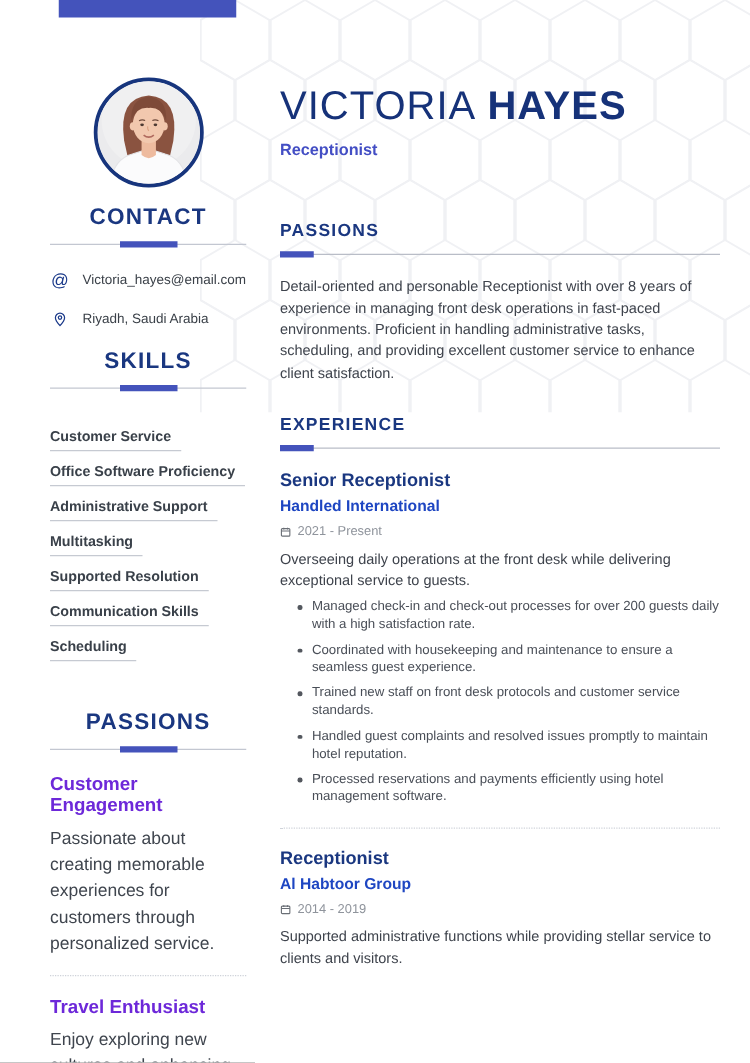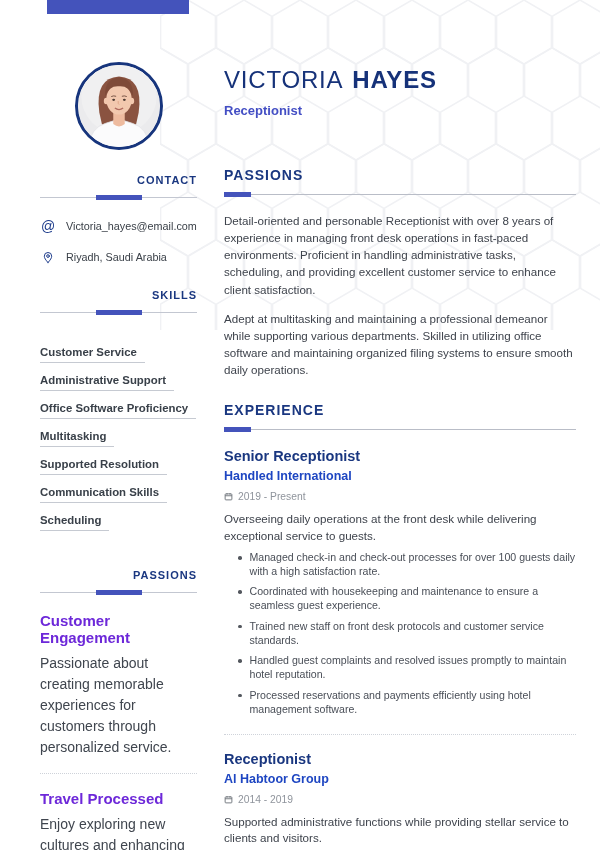--- a/index.html
+++ b/index.html
@@ -17,22 +17,22 @@
   
   .left { width:157px; margin-left:40px; flex-shrink:0; }
 
   .photo-wrap {
     width:88px; height:88px; margin:62px auto 0; border-radius:50%;
     border:3px solid #17357d; overflow:hidden; background:#ececee;
   }
   .photo-wrap svg { display:block; }
 
   .side-heading {
-    margin-top:24px; text-align:right; color:#1a3780; font-weight:bold;
-    font-size:11px; letter-spacing:1px;
+    margin-top:13px; text-align:center; color:#1a3780; font-weight:bold;
+    font-size:18px; letter-spacing:1px;
   }
   .side-rule { position:relative; height:5px; margin-top:9px; }
   .side-rule .line { position:absolute; top:2px; left:0; right:0; height:1px; background:#c3c7d1; }
   .side-rule .accent { position:absolute; top:0; left:50%; transform:translateX(-50%); width:46px; height:5px; background:#4453bb; }
 
   .contact-list { margin-top:18px; }
   .contact-item { display:flex; align-items:center; gap:10px; margin-bottom:15px; }
   .contact-item .cicon { width:16px; height:16px; flex-shrink:0; display:flex; align-items:center; justify-content:center; }
   .contact-item .glyph { font-size:14px; color:#1b3a8a; font-weight:400; line-height:1; }
   .contact-item .ctext { font-size:10.8px; color:#3a4048; }
@@ -44,21 +44,21 @@
   }
 
   .passions { margin-top:38px; }
   .passion-title { font-size:15px; font-weight:bold; color:#6d28d9; margin-bottom:7px; }
   .passion-text { font-size:14px; color:#3f454e; line-height:1.5; }
   .passion-divider { border-top:1px dotted #ced2d9; margin:15px 0 16px; }
 
   
   .right { width:352px; margin-left:27px; position:relative; }
 
-  .name { margin-top:66px; font-size:24px; letter-spacing:0.8px; color:#163279; }
+  .name { margin-top:66px; font-size:32px; letter-spacing:0.8px; color:#163279; }
   .name .first { font-weight:400; }
   .name .last  { font-weight:800; margin-left:9px; }
   .subtitle { margin-top:9px; font-size:13px; font-weight:bold; color:#434ec4; }
 
   .main-heading { color:#1a3780; font-weight:bold; font-size:14px; letter-spacing:1px; }
   .main-rule { position:relative; height:5px; margin-top:9px; }
   .main-rule .line { position:absolute; top:2px; left:0; right:0; height:1px; background:#b9bdc7; }
   .main-rule .accent { position:absolute; top:0; left:0; width:27px; height:5px; background:#4453bb; }
 
   .summary-section { margin-top:49px; }
@@ -150,87 +150,86 @@
         </div>
       </div>
 
       <div class="side-heading">SKILLS</div>
       <div class="side-rule">
           <div class="line"></div>
           <div class="accent"></div>
         </div>
       <div class="skills-list">
         <div class="skill">Customer Service</div>
+        <div class="skill">Office Software Proficiency</div>
         <div class="skill">Administrative Support</div>
-        <div class="skill">Office Software Proficiency</div>
         <div class="skill">Multitasking</div>
         <div class="skill">Supported Resolution</div>
         <div class="skill">Communication Skills</div>
         <div class="skill">Scheduling</div>
       </div>
 
       <div class="passions">
         <div class="side-heading">PASSIONS</div>
         <div class="side-rule">
             <div class="line"></div>
             <div class="accent"></div>
           </div>
         <div style="margin-top:17px;">
           <div class="passion-title">Customer Engagement</div>
           <div class="passion-text">Passionate about creating memorable experiences for customers through personalized service.</div>
         </div>
         <div class="passion-divider"></div>
         <div>
-          <div class="passion-title">Travel Processed</div>
+          <div class="passion-title">Travel Enthusiast</div>
           <div class="passion-text">Enjoy exploring new cultures and enhancing my global perspective on customer service.</div>
         </div>
       </div>
     </div>
 
     <div class="right">
 
       <div class="name">
         <span class="first">VICTORIA</span><span class="last">HAYES</span>
       </div>
       <div class="subtitle">Receptionist</div>
 
       <div class="summary-section">
         <div class="main-heading">PASSIONS</div>
         <div class="main-rule">
             <div class="line"></div>
             <div class="accent"></div>
           </div>
         <div class="summary-text">
           <p>Detail-oriented and personable Receptionist with over 8 years of experience in managing front desk operations in fast-paced environments. Proficient in handling administrative tasks, scheduling, and providing excellent customer service to enhance client satisfaction.</p>
-          <p>Adept at multitasking and maintaining a professional demeanor while supporting various departments. Skilled in utilizing office software and maintaining organized filing systems to ensure smooth daily operations.</p>
         </div>
       </div>
 
       <div class="experience-section">
         <div class="main-heading">EXPERIENCE</div>
         <div class="main-rule">
             <div class="line"></div>
             <div class="accent"></div>
           </div>
 
         <div class="job">
           <div class="job-title">Senior Receptionist</div>
           <div class="company">Handled International</div>
           <div class="date-row">
             <svg width="9" height="9" viewBox="0 0 24 24" fill="none" stroke="#6a6f76" stroke-width="2.4">
               <rect x="3" y="5" width="18" height="16" rx="2"></rect>
                 <path d="M3 10h18M8 3v4M16 3v4"></path>
             </svg>
-            <span class="dates">2019 - Present</span>
+            <span class="dates">2021 - Present</span>
           </div>
           <div class="job-desc">Overseeing daily operations at the front desk while delivering exceptional service to guests.</div>
           <div class="bullets">
             <div class="bullet">
                 <span class="dot"></span>
-                <span class="btext">Managed check-in and check-out processes for over 100 guests daily with a high satisfaction rate.</span>
+                <span class="btext">Managed check-in and check-out processes for over 200 guests daily with a high satisfaction rate.</span>
               </div>
             <div class="bullet">
                 <span class="dot"></span>
                 <span class="btext">Coordinated with housekeeping and maintenance to ensure a seamless guest experience.</span>
               </div>
             <div class="bullet">
                 <span class="dot"></span>
                 <span class="btext">Trained new staff on front desk protocols and customer service standards.</span>
               </div>
             <div class="bullet">

